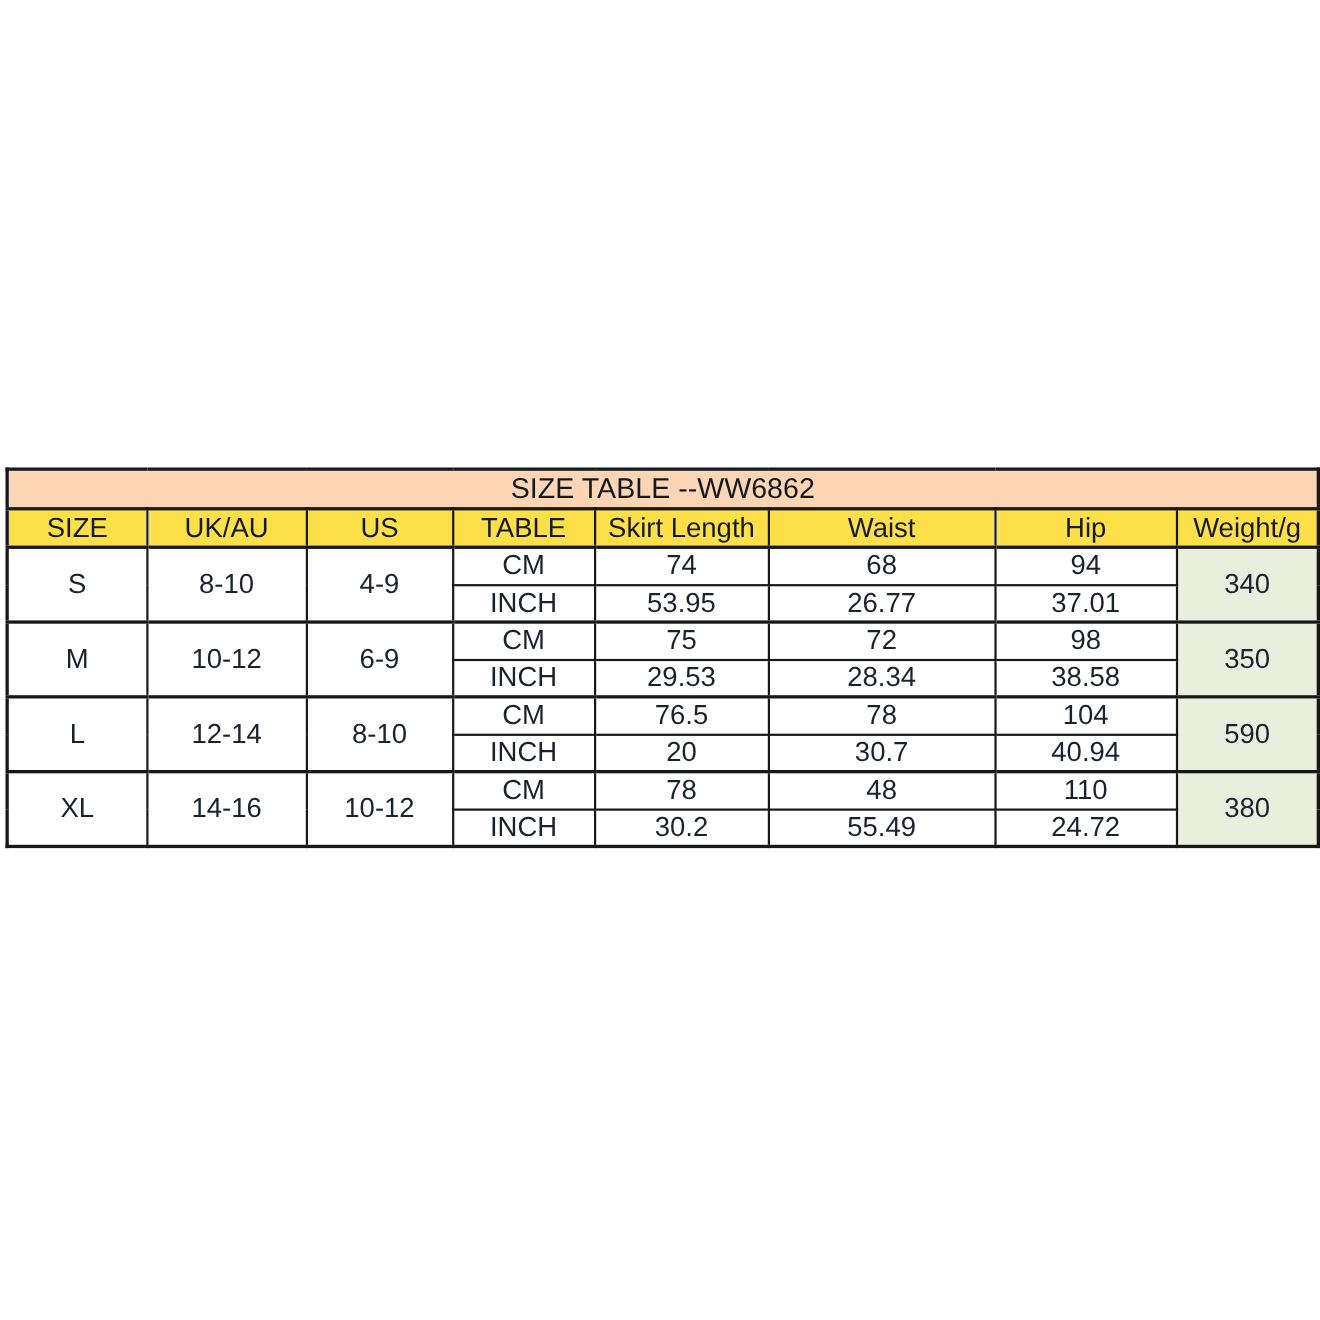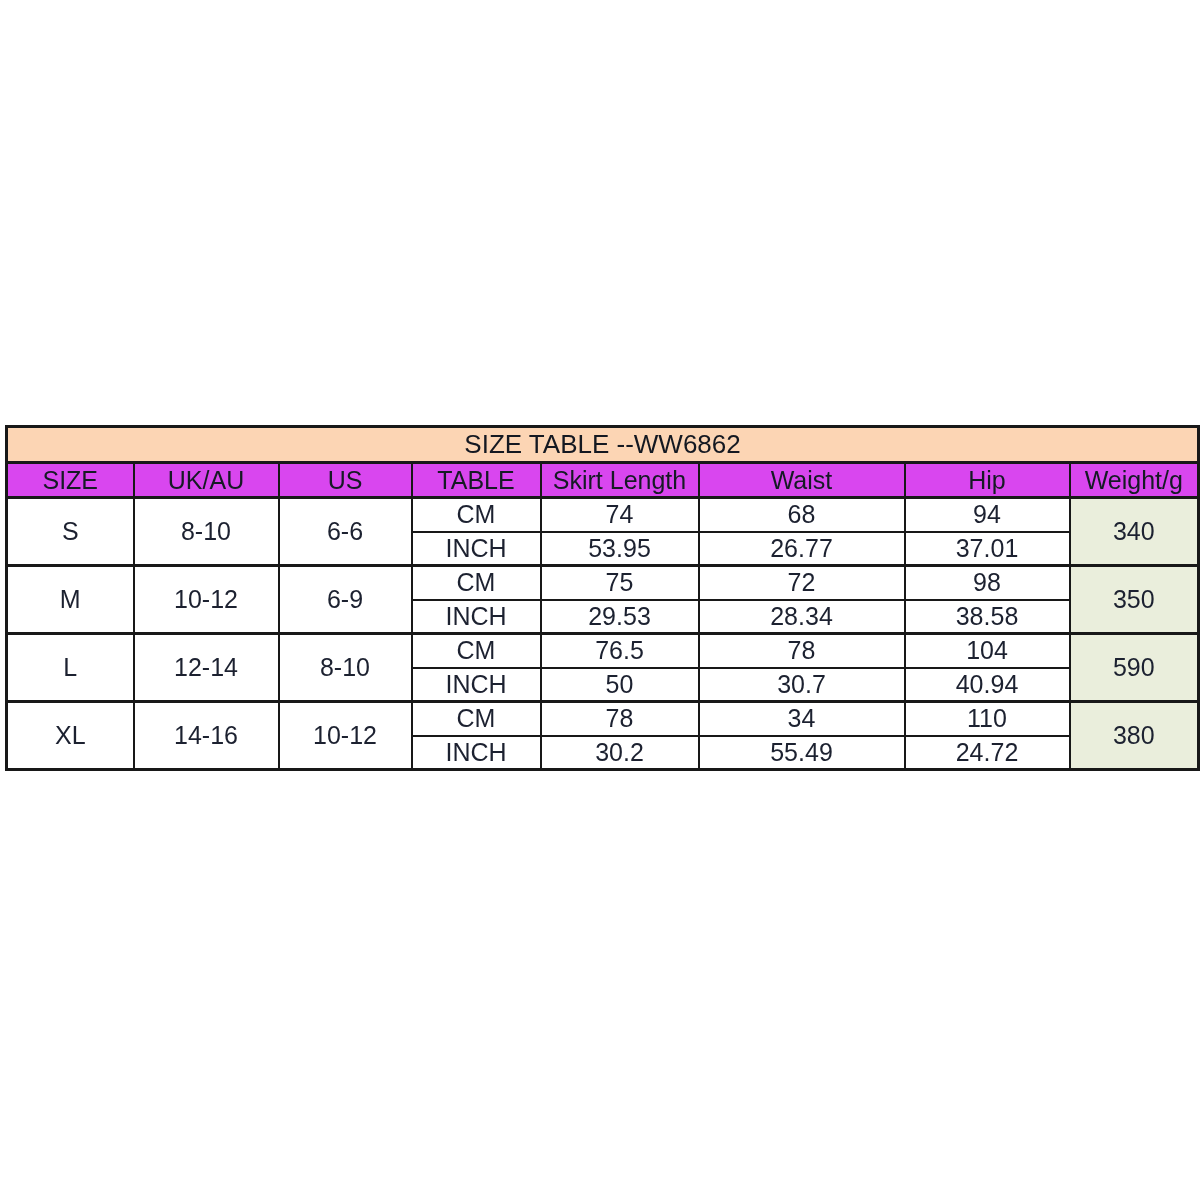--- a/index.html
+++ b/index.html
@@ -31,21 +31,21 @@
     white-space: nowrap;
   }
   .title-row td {
     background: #fcd5b4;
     height: 36px;
     font-size: 26px;
     color: #141821;
     border-bottom: 3px solid #181818;
   }
   .header-row th {
-    background: #d946ef;
+    background: #fde047;
     height: 35px;
     font-size: 25px;
     color: #151a24;
     border-bottom: 3px solid #181818;
   }
   .data-row td {
     height: 34px;
     font-size: 25px;
     background: #ffffff;
   }
@@ -89,21 +89,21 @@
       <th>TABLE</th>
       <th>Skirt Length</th>
       <th>Waist</th>
       <th>Hip</th>
       <th>Weight/g</th>
     </tr>
 
     <tr class="data-row group-start">
       <td rowspan="2">S</td>
       <td rowspan="2">8-10</td>
-      <td rowspan="2">6-6</td>
+      <td rowspan="2">4-9</td>
       <td>CM</td>
       <td>74</td>
       <td>68</td>
       <td>94</td>
       <td rowspan="2" class="weight-cell">340</td>
     </tr>
     <tr class="data-row">
       <td>INCH</td>
       <td>53.95</td>
       <td>26.77</td>
@@ -132,32 +132,32 @@
       <td rowspan="2">12-14</td>
       <td rowspan="2">8-10</td>
       <td>CM</td>
       <td>76.5</td>
       <td>78</td>
       <td>104</td>
       <td rowspan="2" class="weight-cell">590</td>
     </tr>
     <tr class="data-row">
       <td>INCH</td>
-      <td>50</td>
+      <td>20</td>
       <td>30.7</td>
       <td>40.94</td>
     </tr>
 
     <tr class="data-row group-start">
       <td rowspan="2">XL</td>
       <td rowspan="2">14-16</td>
       <td rowspan="2">10-12</td>
       <td>CM</td>
       <td>78</td>
-      <td>34</td>
+      <td>48</td>
       <td>110</td>
       <td rowspan="2" class="weight-cell">380</td>
     </tr>
     <tr class="data-row">
       <td>INCH</td>
       <td>30.2</td>
       <td>55.49</td>
       <td>24.72</td>
     </tr>
   </tbody>

